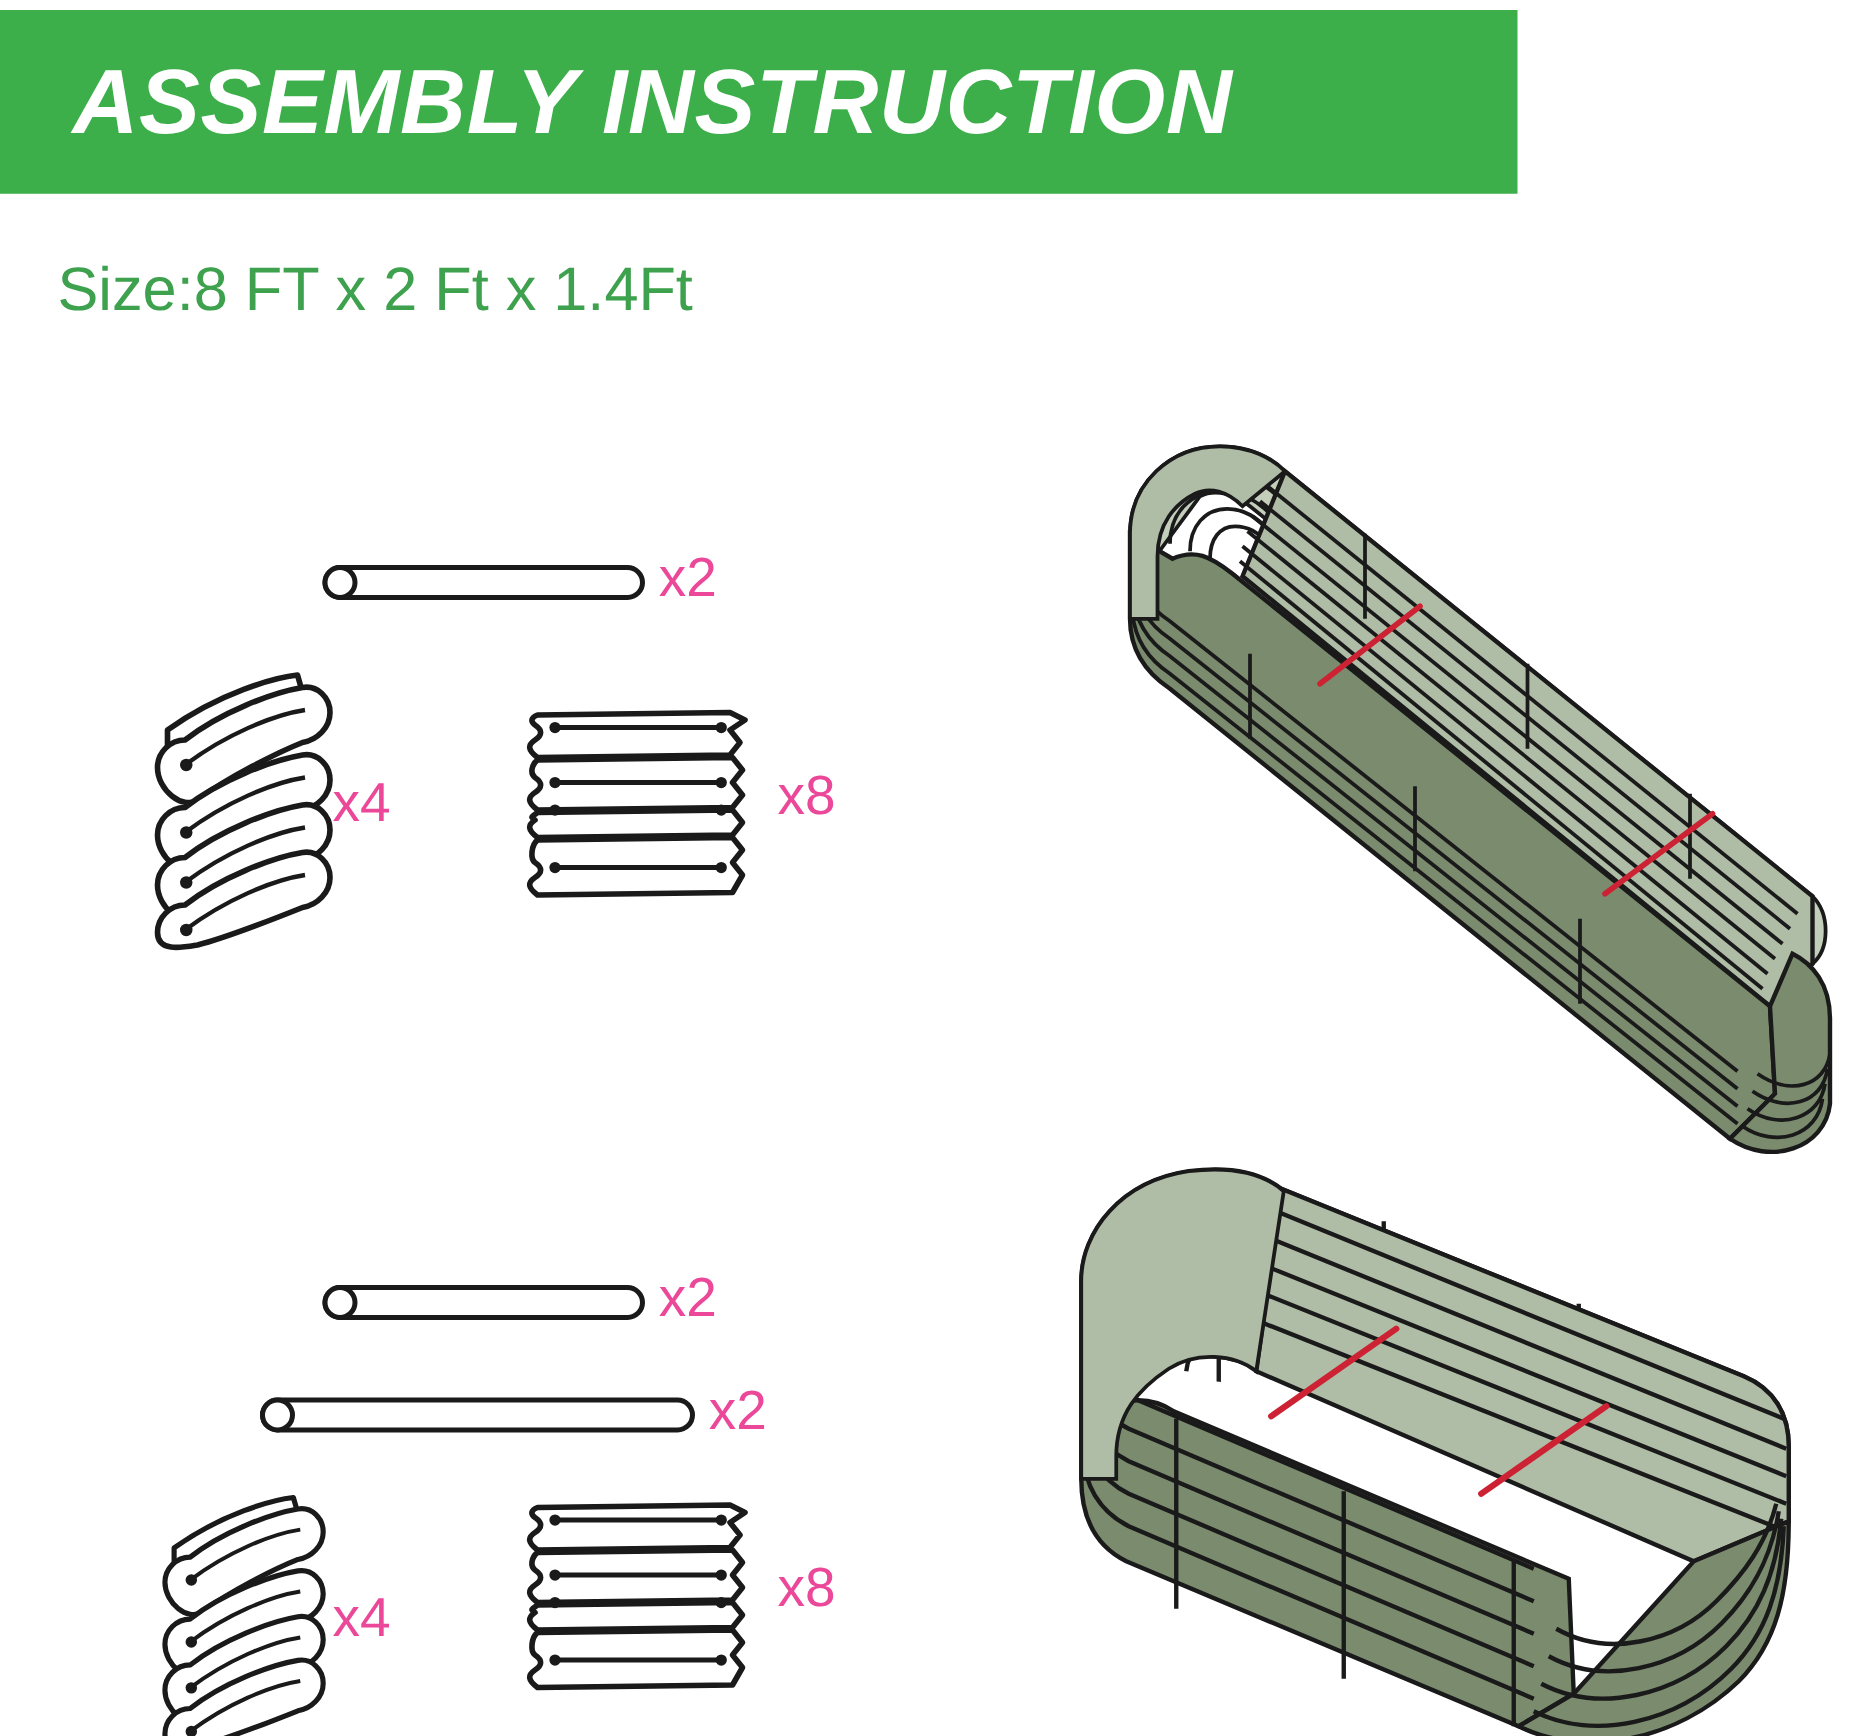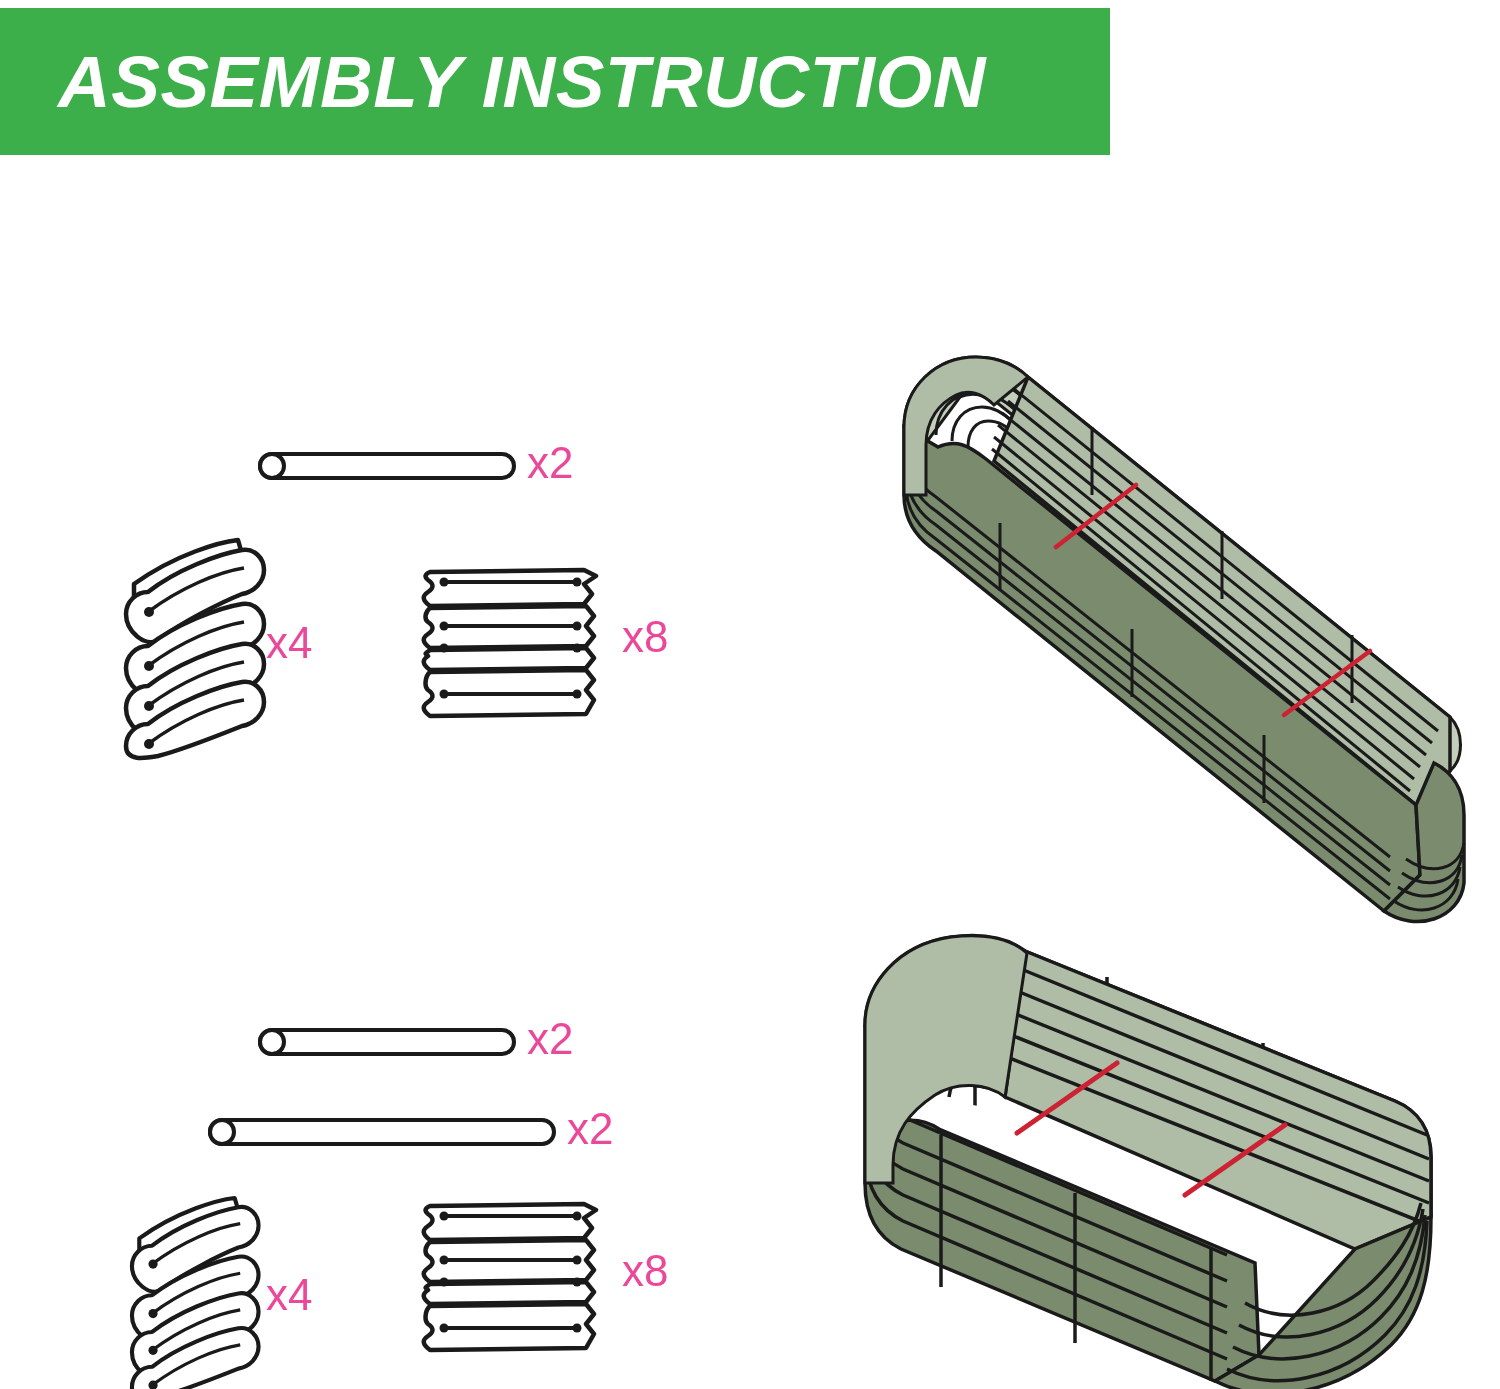--- a/index.html
+++ b/index.html
@@ -17,21 +17,21 @@
     height: 1389px;
     background: #ffffff;
     overflow: hidden;
   }
 
   
   #header-banner {
     position: absolute;
     left: 0;
     top: 8px;
-    width: 1110px;
+    width: 1214px;
     height: 147px;
     background: #3DAF4A;
     display: flex;
     align-items: center;
   }
   #header-title {
     color: #ffffff;
     font-size: 73px;
     font-weight: bold;
     font-style: italic;
@@ -72,20 +72,21 @@
 </style>
 </head>
 <body>
 
 <div id="page">
 
   <div id="header-banner">
     <div id="header-title">ASSEMBLY INSTRUCTION</div>
   </div>
 
+  <div id="size-line">Size:8 FT x 2 Ft x 1.4Ft</div>
 
   <div class="part-group" style="left:255px; top:448px;">
     <svg width="260" height="36" viewBox="0 0 260 36">
       <path d="M17 6 L247 6 A12 12 0 0 1 247 30 L17 30 A12 12 0 0 1 17 6 Z" fill="#ffffff" stroke="#1A1A1A" stroke-width="4"></path>
       <ellipse cx="17" cy="18" rx="12" ry="12" fill="#ffffff" stroke="#1A1A1A" stroke-width="4"></ellipse>
     </svg>
     <div class="qty-label" style="left:272px; top:-10px;">x2</div>
   </div>
 
   <div class="part-group" style="left:118px; top:540px;">

